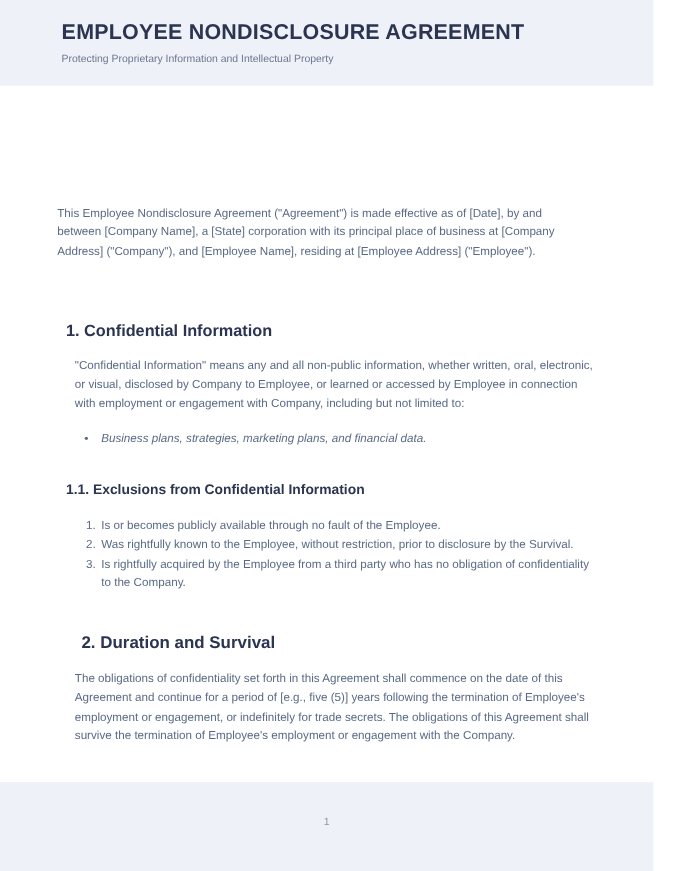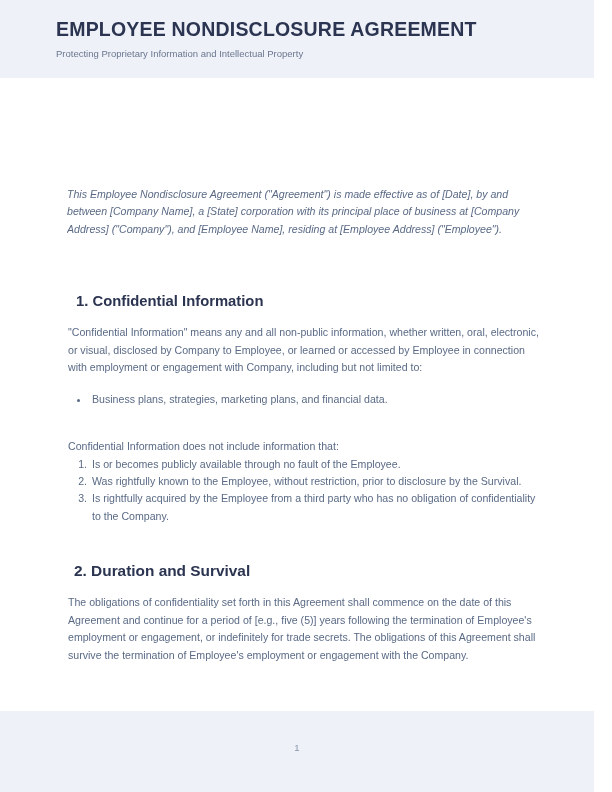--- a/index.html
+++ b/index.html
@@ -49,44 +49,43 @@
   
   .doc-body {
     flex: 1 1 auto;
     background: #ffffff;
     position: relative;
     padding: 0;
   }
 
   .intro-block {
     position: absolute;
-    left: 67px;
+    left: 52px;
     top: 108px;
     width: 478px;
     height: 98px;
     overflow: hidden;
-    font-style: italic;
   }
   .intro-block p {
     margin: 0;
     font-size: 10.6px;
     line-height: 17.3px;
     color: #5a6a85;
   }
 
   .content {
     position: absolute;
     left: 0;
     top: 214px;
     width: 612px;
   }
 
   h2.section-heading {
     margin: 0 0 14px 0;
-    padding-left: 76px;
+    padding-left: 60px;
     font-size: 14.8px;
     font-weight: bold;
     color: #2b3450;
     line-height: 1.25;
   }
   h2.section-heading.sec2 {
     padding-left: 62px;
     font-size: 15.4px;
     margin-left: 12px;
   }
@@ -109,21 +108,21 @@
   }
 
   ul.bullet-list, ol.numbered-list {
     margin: 0;
     padding-left: 90px;
     padding-right: 68px;
     color: #5a6a85;
     font-size: 10.6px;
     line-height: 17.4px;
   }
-  ul.bullet-list { list-style: disc; }
+  ul.bullet-list { list-style: disc; font-style: italic; }
   ol.numbered-list { list-style: decimal; }
   ul.bullet-list li, ol.numbered-list li {
     margin: 0;
     padding-left: 2px;
   }
 
   .spacer-sm { height: 14px; }
   .spacer-md { height: 30px; }
   .spacer-lg { height: 36px; }
 
@@ -167,22 +166,22 @@
       <p class="body-text">"Confidential Information" means any and all non-public information, whether written, oral, electronic, or visual, disclosed by Company to Employee, or learned or accessed by Employee in connection with employment or engagement with Company, including but not limited to:</p>
 
       <div class="spacer-sm"></div>
 
       <ul class="bullet-list">
         <li>Business plans, strategies, marketing plans, and financial data.</li>
       </ul>
 
       <div class="spacer-md"></div>
 
-
-      <p class="body-text">Confidential Information does not include information that:</p>
+      <h3 class="subsection-heading">1.1. Exclusions from Confidential Information</h3>
+
 
       <ol class="numbered-list">
         <li>Is or becomes publicly available through no fault of the Employee.</li>
         <li>Was rightfully known to the Employee, without restriction, prior to disclosure by the Survival.</li>
         <li>Is rightfully acquired by the Employee from a third party who has no obligation of confidentiality to the Company.</li>
       </ol>
 
       <div class="spacer-lg"></div>
 
       <h2 class="section-heading sec2">2. Duration and Survival</h2>

